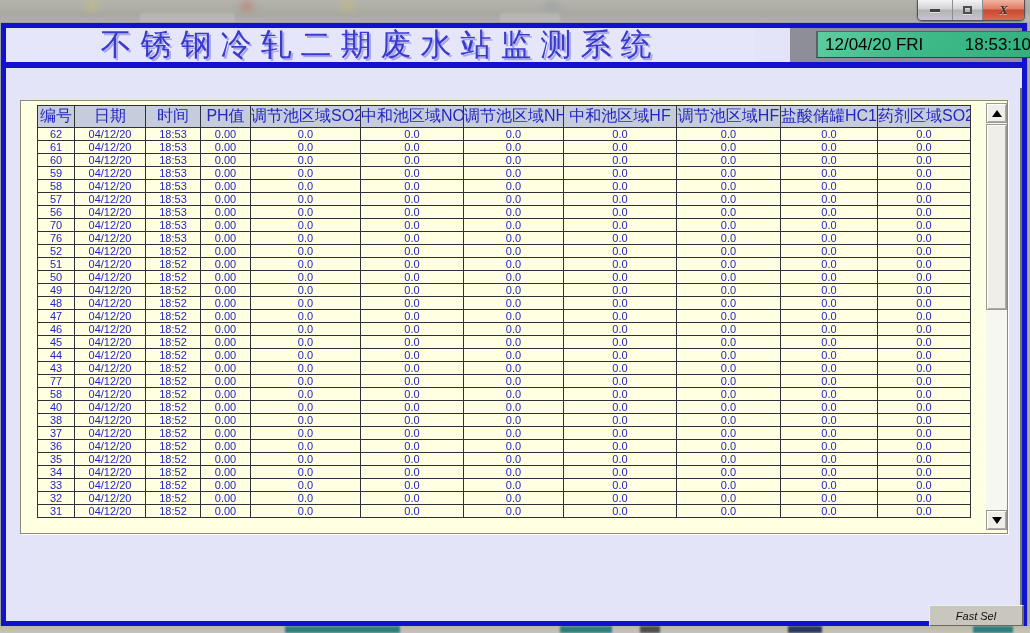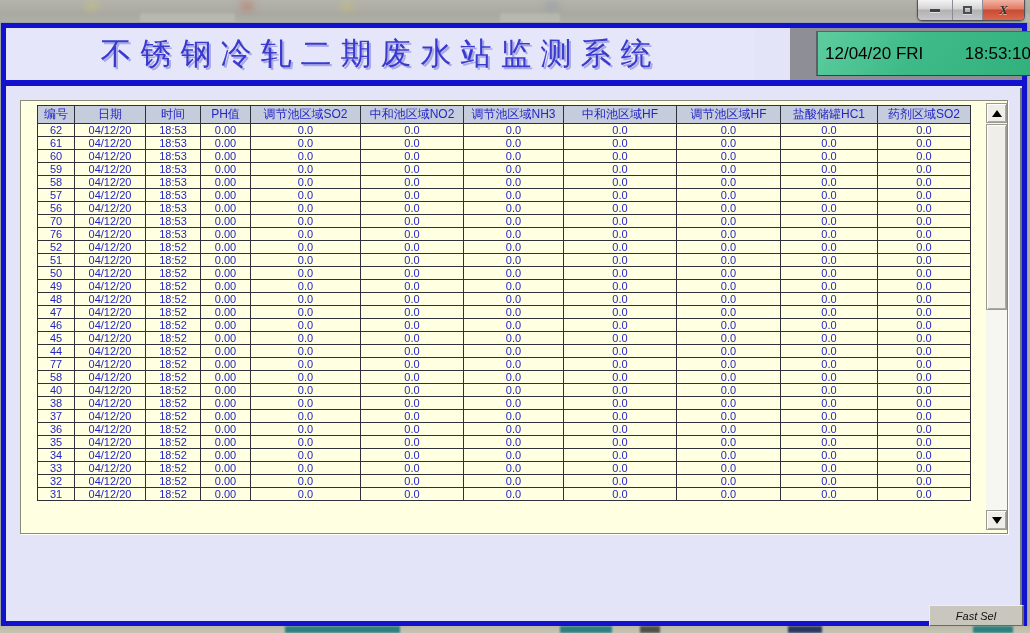--- a/index.html
+++ b/index.html
@@ -30,42 +30,42 @@
   .glyph-max { width:9px; height:8px; border:2px solid #4A4E52; background:transparent;
     box-shadow:0 1px 0 rgba(255,255,255,.5); }
   .glyph-close { font:bold italic 13px "Liberation Serif", serif; color:#2E3236;
     text-shadow:0 1px 0 rgba(255,255,255,.55); }
 
   
   .app-window { position:absolute; left:1px; top:23px; width:1026px; height:603px;
     border:5px solid #1212CE; outline:1px solid #9BA3A8; background:#E4E4F8; }
   .right-shade { position:absolute; right:0; top:60px; bottom:0; width:2px; background:#6A7878; }
 
-  .title-row { position:absolute; left:0; top:0; right:0; height:58px; display:flex;
+  .title-row { position:absolute; left:0; top:0; right:0; height:40px; display:flex;
     border-bottom:6px solid #1212CE;gap:35px; }
   .title-banner { flex:1; background:#E6E6FA; display:flex; align-items:center; justify-content:center; }
   .main-title { color:#3A3ACF; font-size:31px; letter-spacing:9px; white-space:nowrap;
     text-shadow:2px 2px 0 #A9A9E4; font-family:"Liberation Serif", serif; }
   .clock-wrap { width:232px; background:#8E8E96; padding:3px 2px 4px 8px; }
   .clock-box { width:100%; height:100%;
     background:linear-gradient(125deg,#5ECDA0 0%, #3DBA88 45%, #31B07C 100%);
     border-left:2px solid #5E5E66; border-top:1px solid #5E5E66; border-bottom:1px solid #3E3E46;
     display:flex; align-items:center; justify-content:space-between; padding:0 7px;
     color:#000; font-size:17px;margin-left:18px; }
 
   
   .panel { position:absolute; left:14px; top:72px; width:988px; height:434px;
     background:#FFFFE1; border:1px solid #8A8A7A;
     box-shadow:inset 1px 1px 0 #FFFFFF, 1px 1px 0 #FFFFFF; overflow:hidden; }
 
   table.log { position:absolute; left:16px; top:4px; width:933px;
     border-collapse:collapse; table-layout:fixed; }
   table.log th, table.log td { border:1px solid #30303A; color:#2525C5;
     text-align:center; overflow:hidden; white-space:nowrap; }
-  table.log th { height:16px; background:#C5CDDD; font-size:12px; font-weight:normal; }
+  table.log th { height:16px; background:#C5CDDD; font-size:16px; font-weight:normal; }
   table.log td { height:13px; font-size:11px; line-height:12px; }
 
   
   .vscroll { position:absolute; left:965px; top:2px; width:21px; height:427px;
     background:#F7F7F2; }
   .sb-btn { position:absolute; left:0; width:21px; height:20px; background:#EFEEE9;
     border:1px solid #9A9A92; box-shadow:inset 1px 1px 0 #FFFFFF, inset -1px -1px 0 #ABABA3;
     display:flex; align-items:center; justify-content:center; }
   .sb-btn.up { top:0; }
   .sb-btn.down { bottom:0; }
@@ -387,20 +387,33 @@
             <td>0.00</td>
             <td>0.0</td>
             <td>0.0</td>
             <td>0.0</td>
             <td>0.0</td>
             <td>0.0</td>
             <td>0.0</td>
             <td>0.0</td>
           </tr>
           <tr>
+            <td>43</td>
+            <td>04/12/20</td>
+            <td>18:52</td>
+            <td>0.00</td>
+            <td>0.0</td>
+            <td>0.0</td>
+            <td>0.0</td>
+            <td>0.0</td>
+            <td>0.0</td>
+            <td>0.0</td>
+            <td>0.0</td>
+          </tr>
+          <tr>
             <td>77</td>
             <td>04/12/20</td>
             <td>18:52</td>
             <td>0.00</td>
             <td>0.0</td>
             <td>0.0</td>
             <td>0.0</td>
             <td>0.0</td>
             <td>0.0</td>
             <td>0.0</td>

